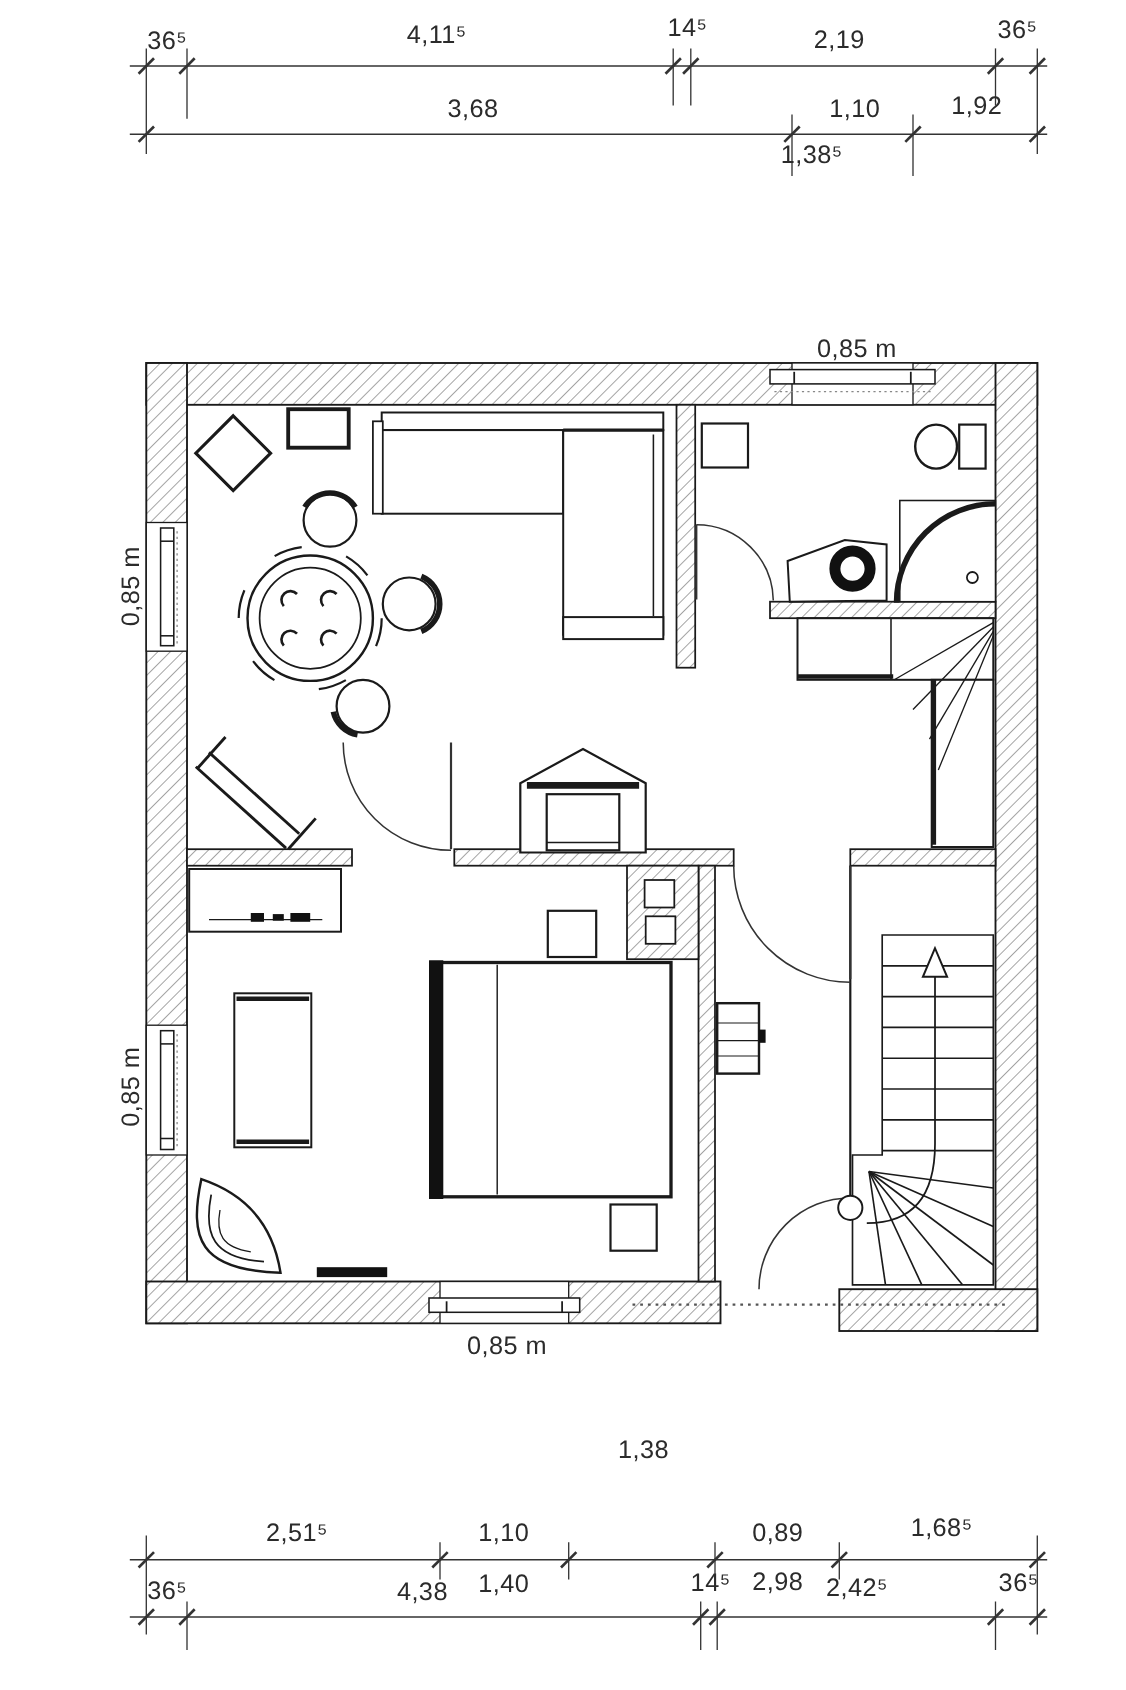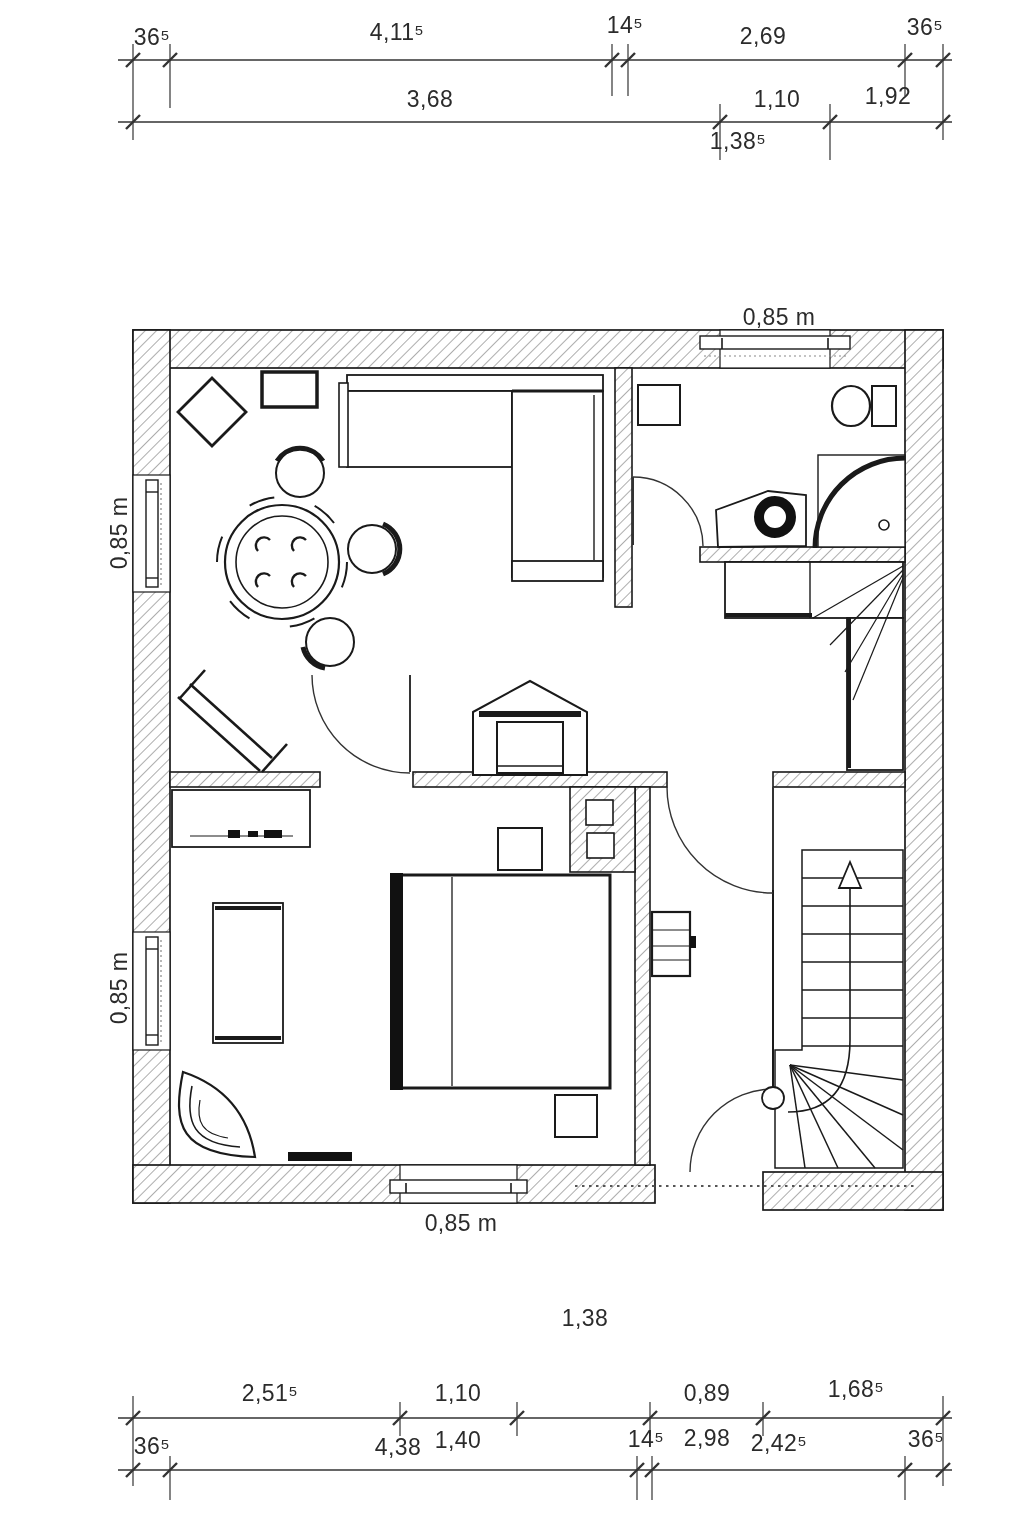--- a/index.html
+++ b/index.html
@@ -269,21 +269,21 @@
           <line x1="645" y1="1477" x2="659" y2="1463"></line>
       <line x1="898" y1="1477" x2="912" y2="1463"></line>
           <line x1="936" y1="1477" x2="950" y2="1463"></line>
     </g>
   </g>
 </svg>
 
 <div class="dim" style="left:152px;top:37px">36⁵</div>
 <div class="dim" style="left:397px;top:32px">4,11⁵</div>
 <div class="dim" style="left:625px;top:25px">14⁵</div>
-<div class="dim" style="left:763px;top:36px">2,69</div>
+<div class="dim" style="left:763px;top:36px">2,19</div>
 <div class="dim" style="left:925px;top:27px">36⁵</div>
 
 <div class="dim" style="left:430px;top:99px">3,68</div>
 <div class="dim" style="left:777px;top:99px">1,10</div>
 <div class="dim" style="left:888px;top:96px">1,92</div>
 <div class="dim" style="left:738px;top:141px">1,38⁵</div>
 
 <div class="dim" style="left:779px;top:317px">0,85 m</div>
 <div class="dim rot" style="left:119px;top:533px">0,85 m</div>
 <div class="dim rot" style="left:119px;top:988px">0,85 m</div>
@@ -291,18 +291,18 @@
 
 <div class="dim" style="left:270px;top:1393px">2,51⁵</div>
 <div class="dim" style="left:458px;top:1393px">1,10</div>
 <div class="dim" style="left:585px;top:1318px">1,38</div>
 <div class="dim" style="left:707px;top:1393px">0,89</div>
 <div class="dim" style="left:856px;top:1389px">1,68⁵</div>
 <div class="dim" style="left:458px;top:1440px">1,40</div>
 <div class="dim" style="left:707px;top:1438px">2,98</div>
 
 <div class="dim" style="left:152px;top:1446px">36⁵</div>
-<div class="dim" style="left:398px;top:1447px">4,38</div>
+<div class="dim" style="left:384px;top:1447px">4,38</div>
 <div class="dim" style="left:646px;top:1439px">14⁵</div>
 <div class="dim" style="left:779px;top:1443px">2,42⁵</div>
 <div class="dim" style="left:926px;top:1439px">36⁵</div>
 
 </div>
 
 </body></html>

